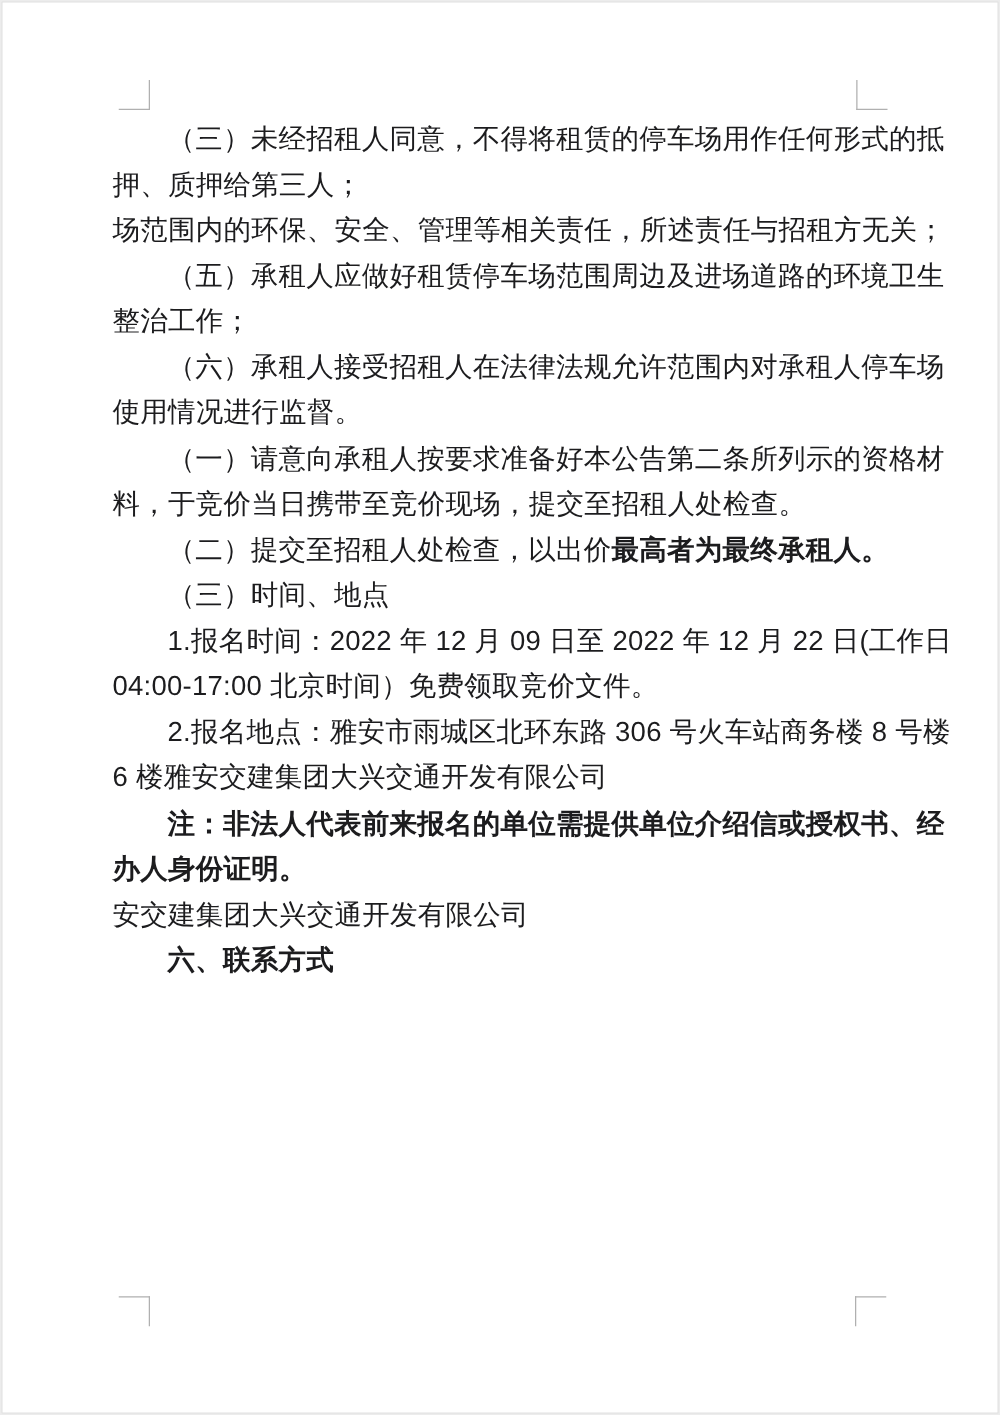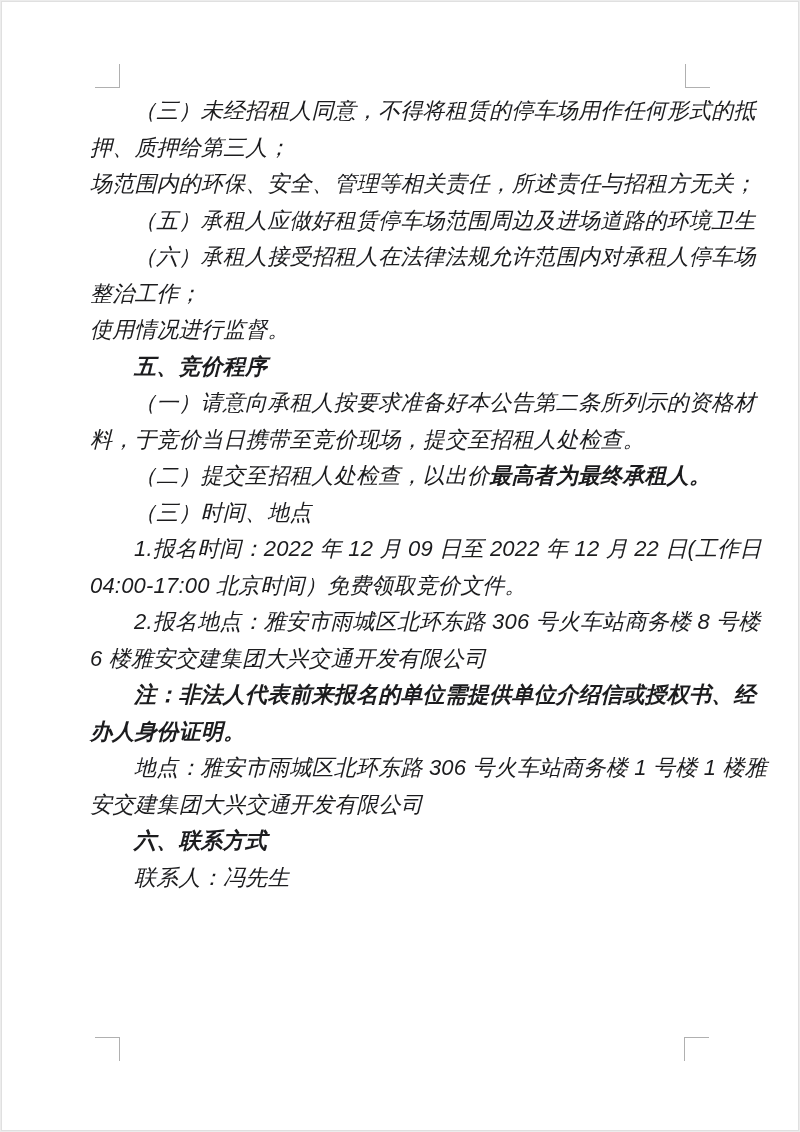--- a/index.html
+++ b/index.html
@@ -55,37 +55,34 @@
   }
 </style>
 </head>
 <body style="background: rgb(236, 236, 236);">
 
 <div class="page" style="background: rgb(255, 255, 255); border-color: rgb(224, 224, 224);">
   <div class="mark tl" style="border-color: rgb(176, 176, 176);"></div>
   <div class="mark tr" style="border-color: rgb(176, 176, 176);"></div>
   <div class="mark bl" style="border-color: rgb(176, 176, 176);"></div>
   <div class="mark br" style="border-color: rgb(176, 176, 176);"></div>
-  <div class="doc" id="doc" style="color: rgb(28, 28, 30); font-style: italic;">
+  <div class="doc" id="doc" style="color: rgb(28, 28, 30);">
       <div class="line indent"><span>（三）未经招租人同意，不得将租赁的停车场用作任何形式的抵</span></div>
       <div class="line"><span>押、质押给第三人；</span></div>
       <div class="line"><span>场范围内的环保、安全、管理等相关责任，所述责任与招租方无关；</span></div>
       <div class="line indent"><span>（五）承租人应做好租赁停车场范围周边及进场道路的环境卫生</span></div>
+      <div class="line"><span>整治工作；</span></div>
       <div class="line indent"><span>（六）承租人接受招租人在法律法规允许范围内对承租人停车场</span></div>
-      <div class="line"><span>整治工作；</span></div>
       <div class="line"><span>使用情况进行监督。</span></div>
-      <div class="line indent"><span class="bold">五、竞价程序</span></div>
       <div class="line indent"><span>（一）请意向承租人按要求准备好本公告第二条所列示的资格材</span></div>
       <div class="line"><span>料，于竞价当日携带至竞价现场，提交至招租人处检查。</span></div>
       <div class="line indent"><span>（二）提交至招租人处检查，以出价</span><span class="bold">最高者为最终承租人。</span></div>
       <div class="line indent"><span>（三）时间、地点</span></div>
       <div class="line indent"><span>1.报名时间：2022 年 12 月 09 日至 2022 年 12 月 22 日(工作日</span></div>
       <div class="line"><span>04:00-17:00 北京时间）免费领取竞价文件。</span></div>
       <div class="line indent"><span>2.报名地点：雅安市雨城区北环东路 306 号火车站商务楼 8 号楼</span></div>
       <div class="line"><span>6 楼雅安交建集团大兴交通开发有限公司</span></div>
       <div class="line indent"><span class="bold">注：非法人代表前来报名的单位需提供单位介绍信或授权书、经</span></div>
       <div class="line"><span class="bold">办人身份证明。</span></div>
-      <div class="line indent"><span>地点：雅安市雨城区北环东路 306 号火车站商务楼 1 号楼 1 楼雅</span></div>
       <div class="line"><span>安交建集团大兴交通开发有限公司</span></div>
       <div class="line indent"><span class="bold">六、联系方式</span></div>
-      <div class="line indent"><span>联系人：冯先生</span></div>
     </div>
 </div>
 
 </body></html>

